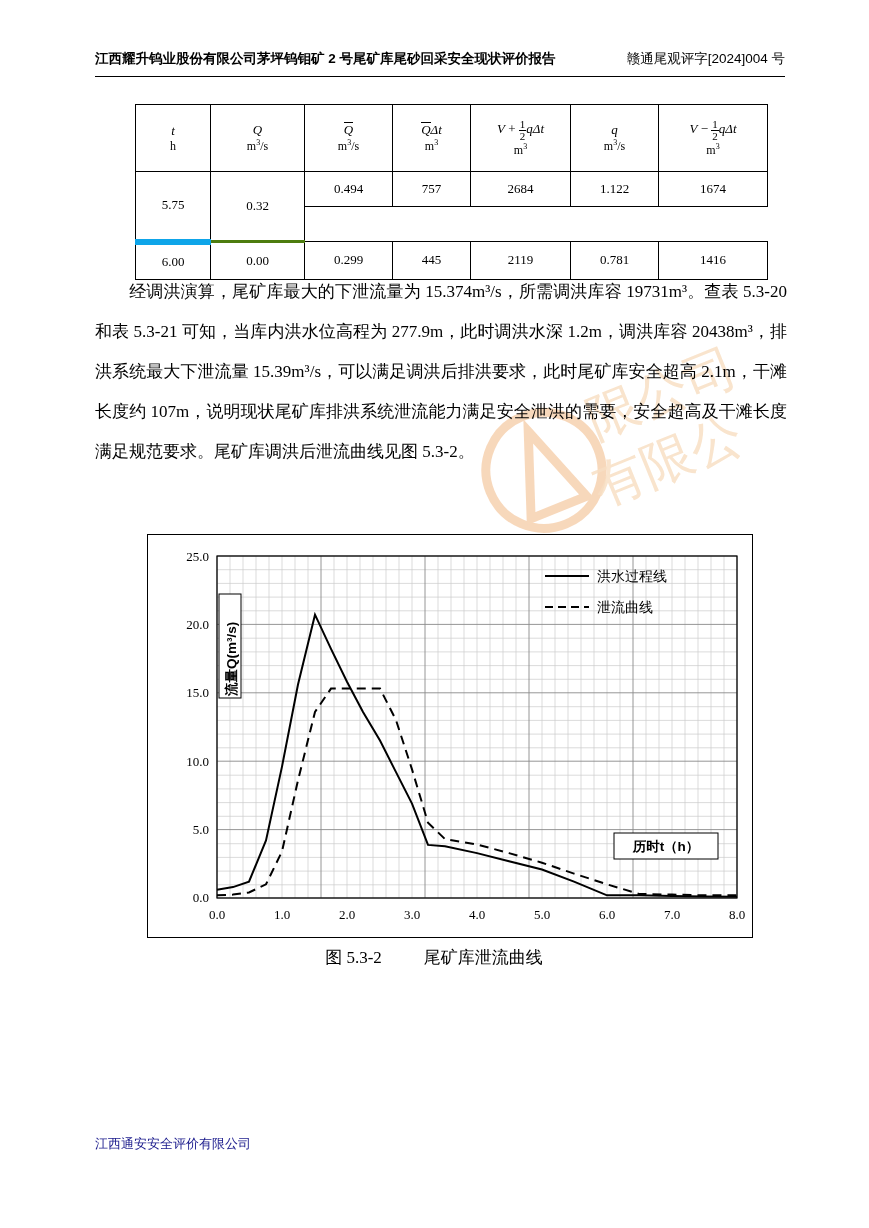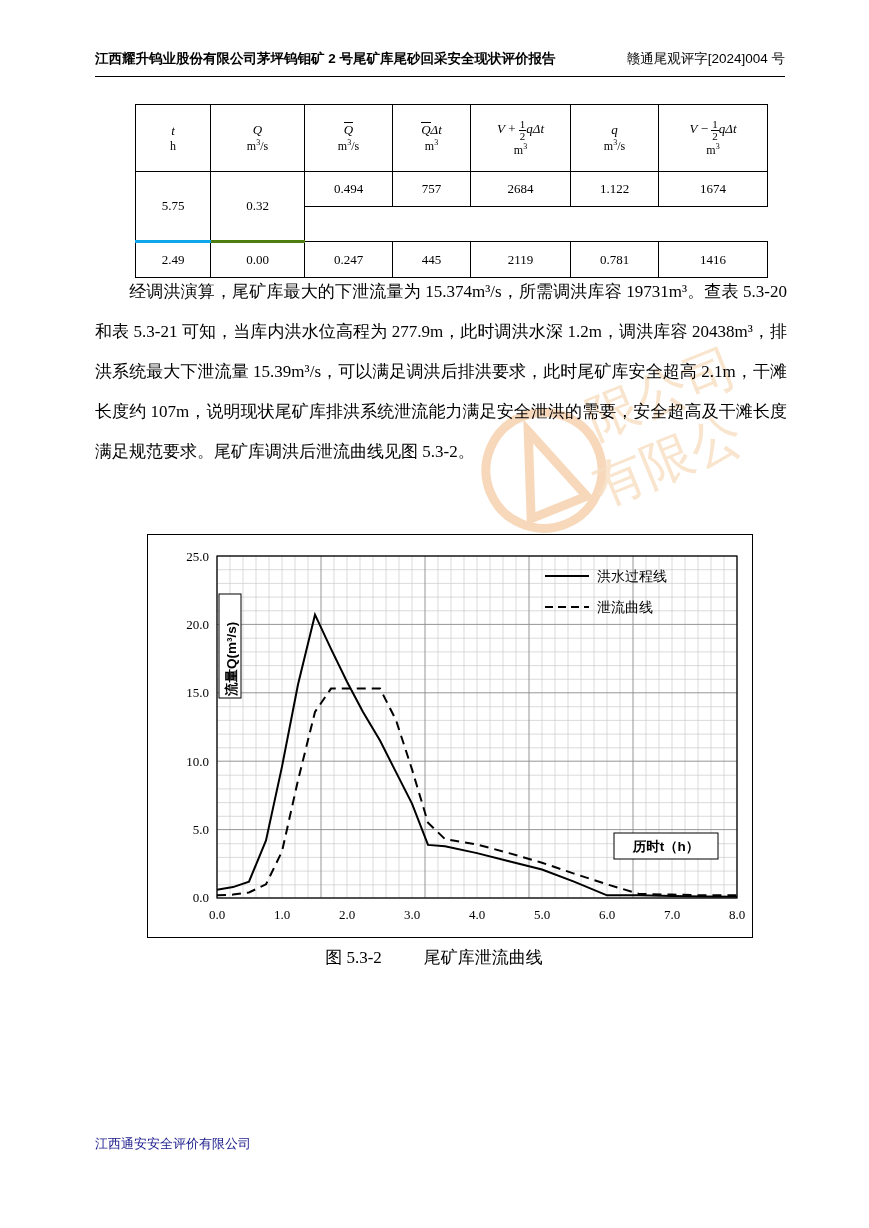--- a/index.html
+++ b/index.html
@@ -137,39 +137,39 @@
         <td>
           <div><span class="ital">q</span></div>
             <div class="unit">m<sup>3</sup>/s</div>
         </td>
         <td>
           <div><span class="ital">V</span> − <span class="frac"><span class="n">1</span><span class="d">2</span></span><span class="ital">q</span><span class="ital">Δt</span></div>
           <div class="unit">m<sup>3</sup></div>
         </td>
       </tr>
       <tr class="drow">
-        <td rowspan="2" style="border-bottom:3px solid #0ea5e9">5.75</td>
+        <td rowspan="2" style="border-bottom:6px solid #0ea5e9">5.75</td>
         <td rowspan="2" style="border-bottom:3px solid #4d7c0f">0.32</td>
         <td>0.494</td>
         <td>757</td>
         <td>2684</td>
         <td>1.122</td>
         <td>1674</td>
       </tr>
       <tr class="drow">
         <td style="border:0"></td>
           <td style="border:0"></td>
           <td style="border:0"></td>
           <td style="border:0"></td>
           <td style="border:0"></td>
       </tr>
       <tr class="drow">
-        <td>2.49</td>
+        <td>6.00</td>
         <td>0.00</td>
-        <td>0.247</td>
+        <td>0.299</td>
         <td>445</td>
         <td>2119</td>
         <td>0.781</td>
         <td>1416</td>
       </tr>
     </tbody>
   </table>
 
   <div class="para p1">
     <span class="indent"></span><span>经调洪演算，尾矿库最大的下泄流量为 15.374m³/s，所需调洪库容 19731m³。查表 5.3-20 和表 5.3-21 可知，当库内洪水位高程为 277.9m，此时调洪水深 1.2m，调洪库容 20438m³，排洪系统最大下泄流量 15.39m³/s，可以满足调洪后排洪要求，此时尾矿库安全超高 2.1m，干滩长度约 107m，说明现状尾矿库排洪系统泄流能力满足安全泄洪的需要，安全超高及干滩长度满足规范要求。尾矿库调洪后泄流曲线见图 5.3-2。</span>

